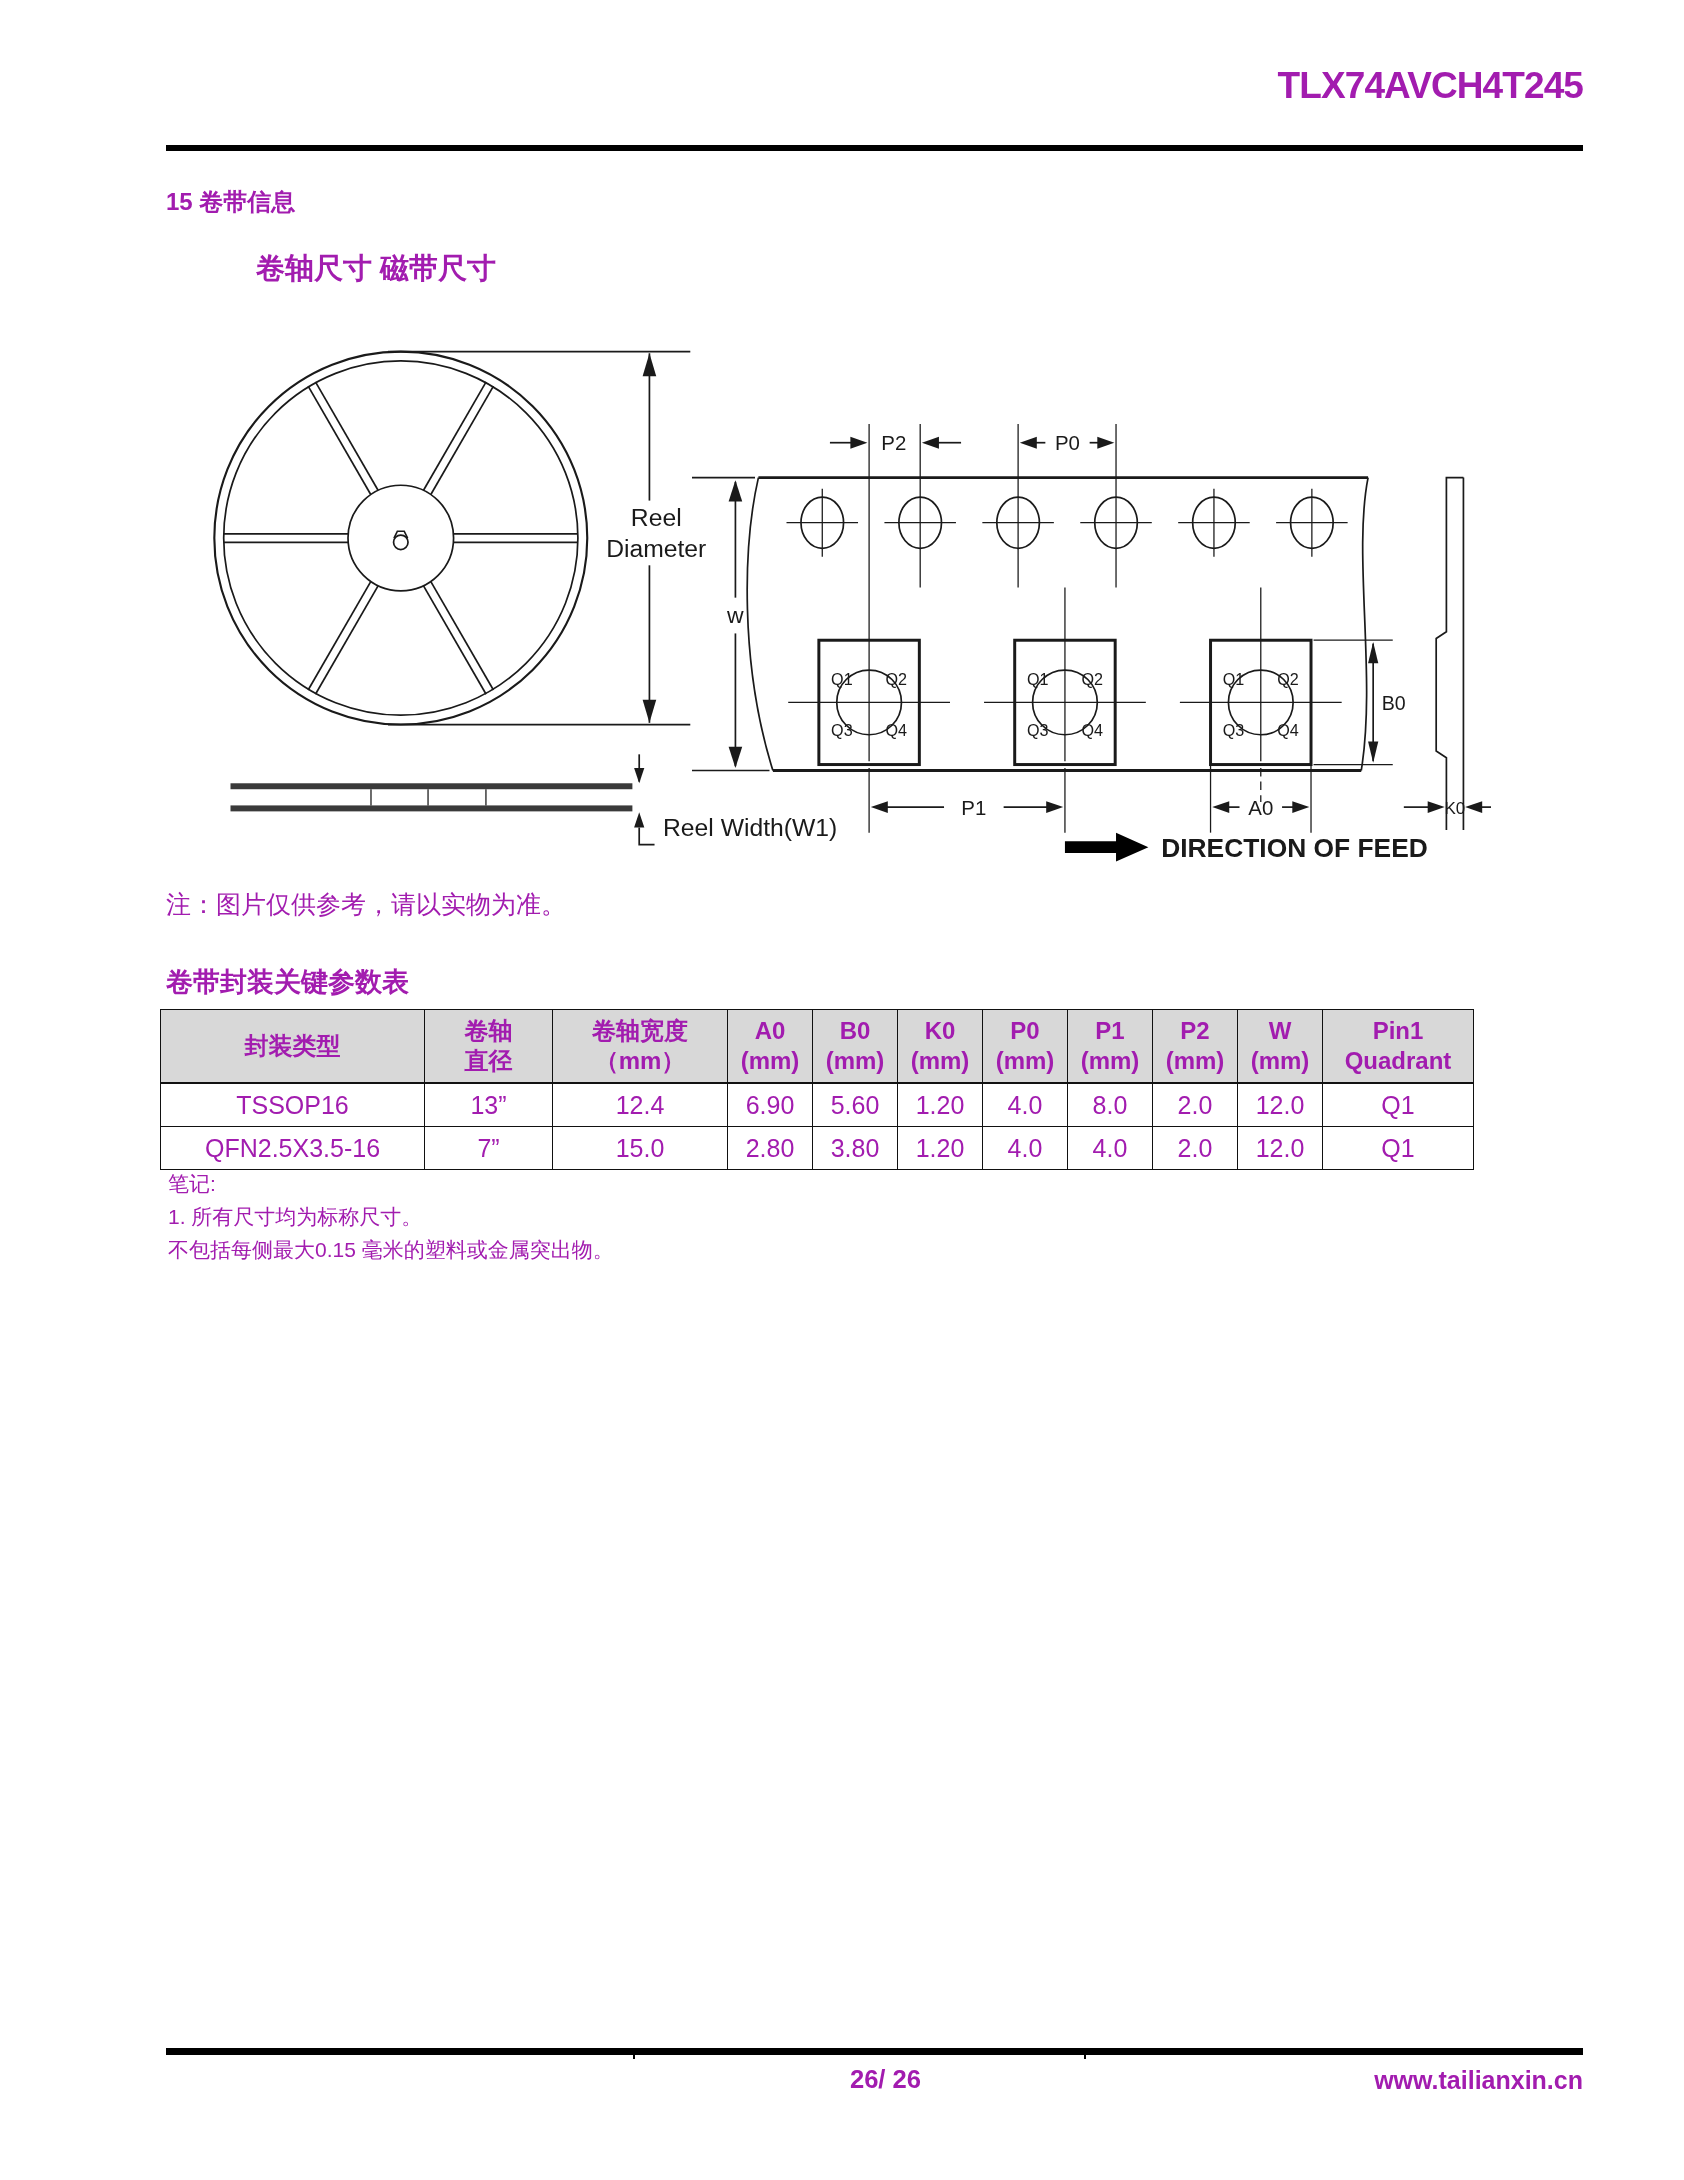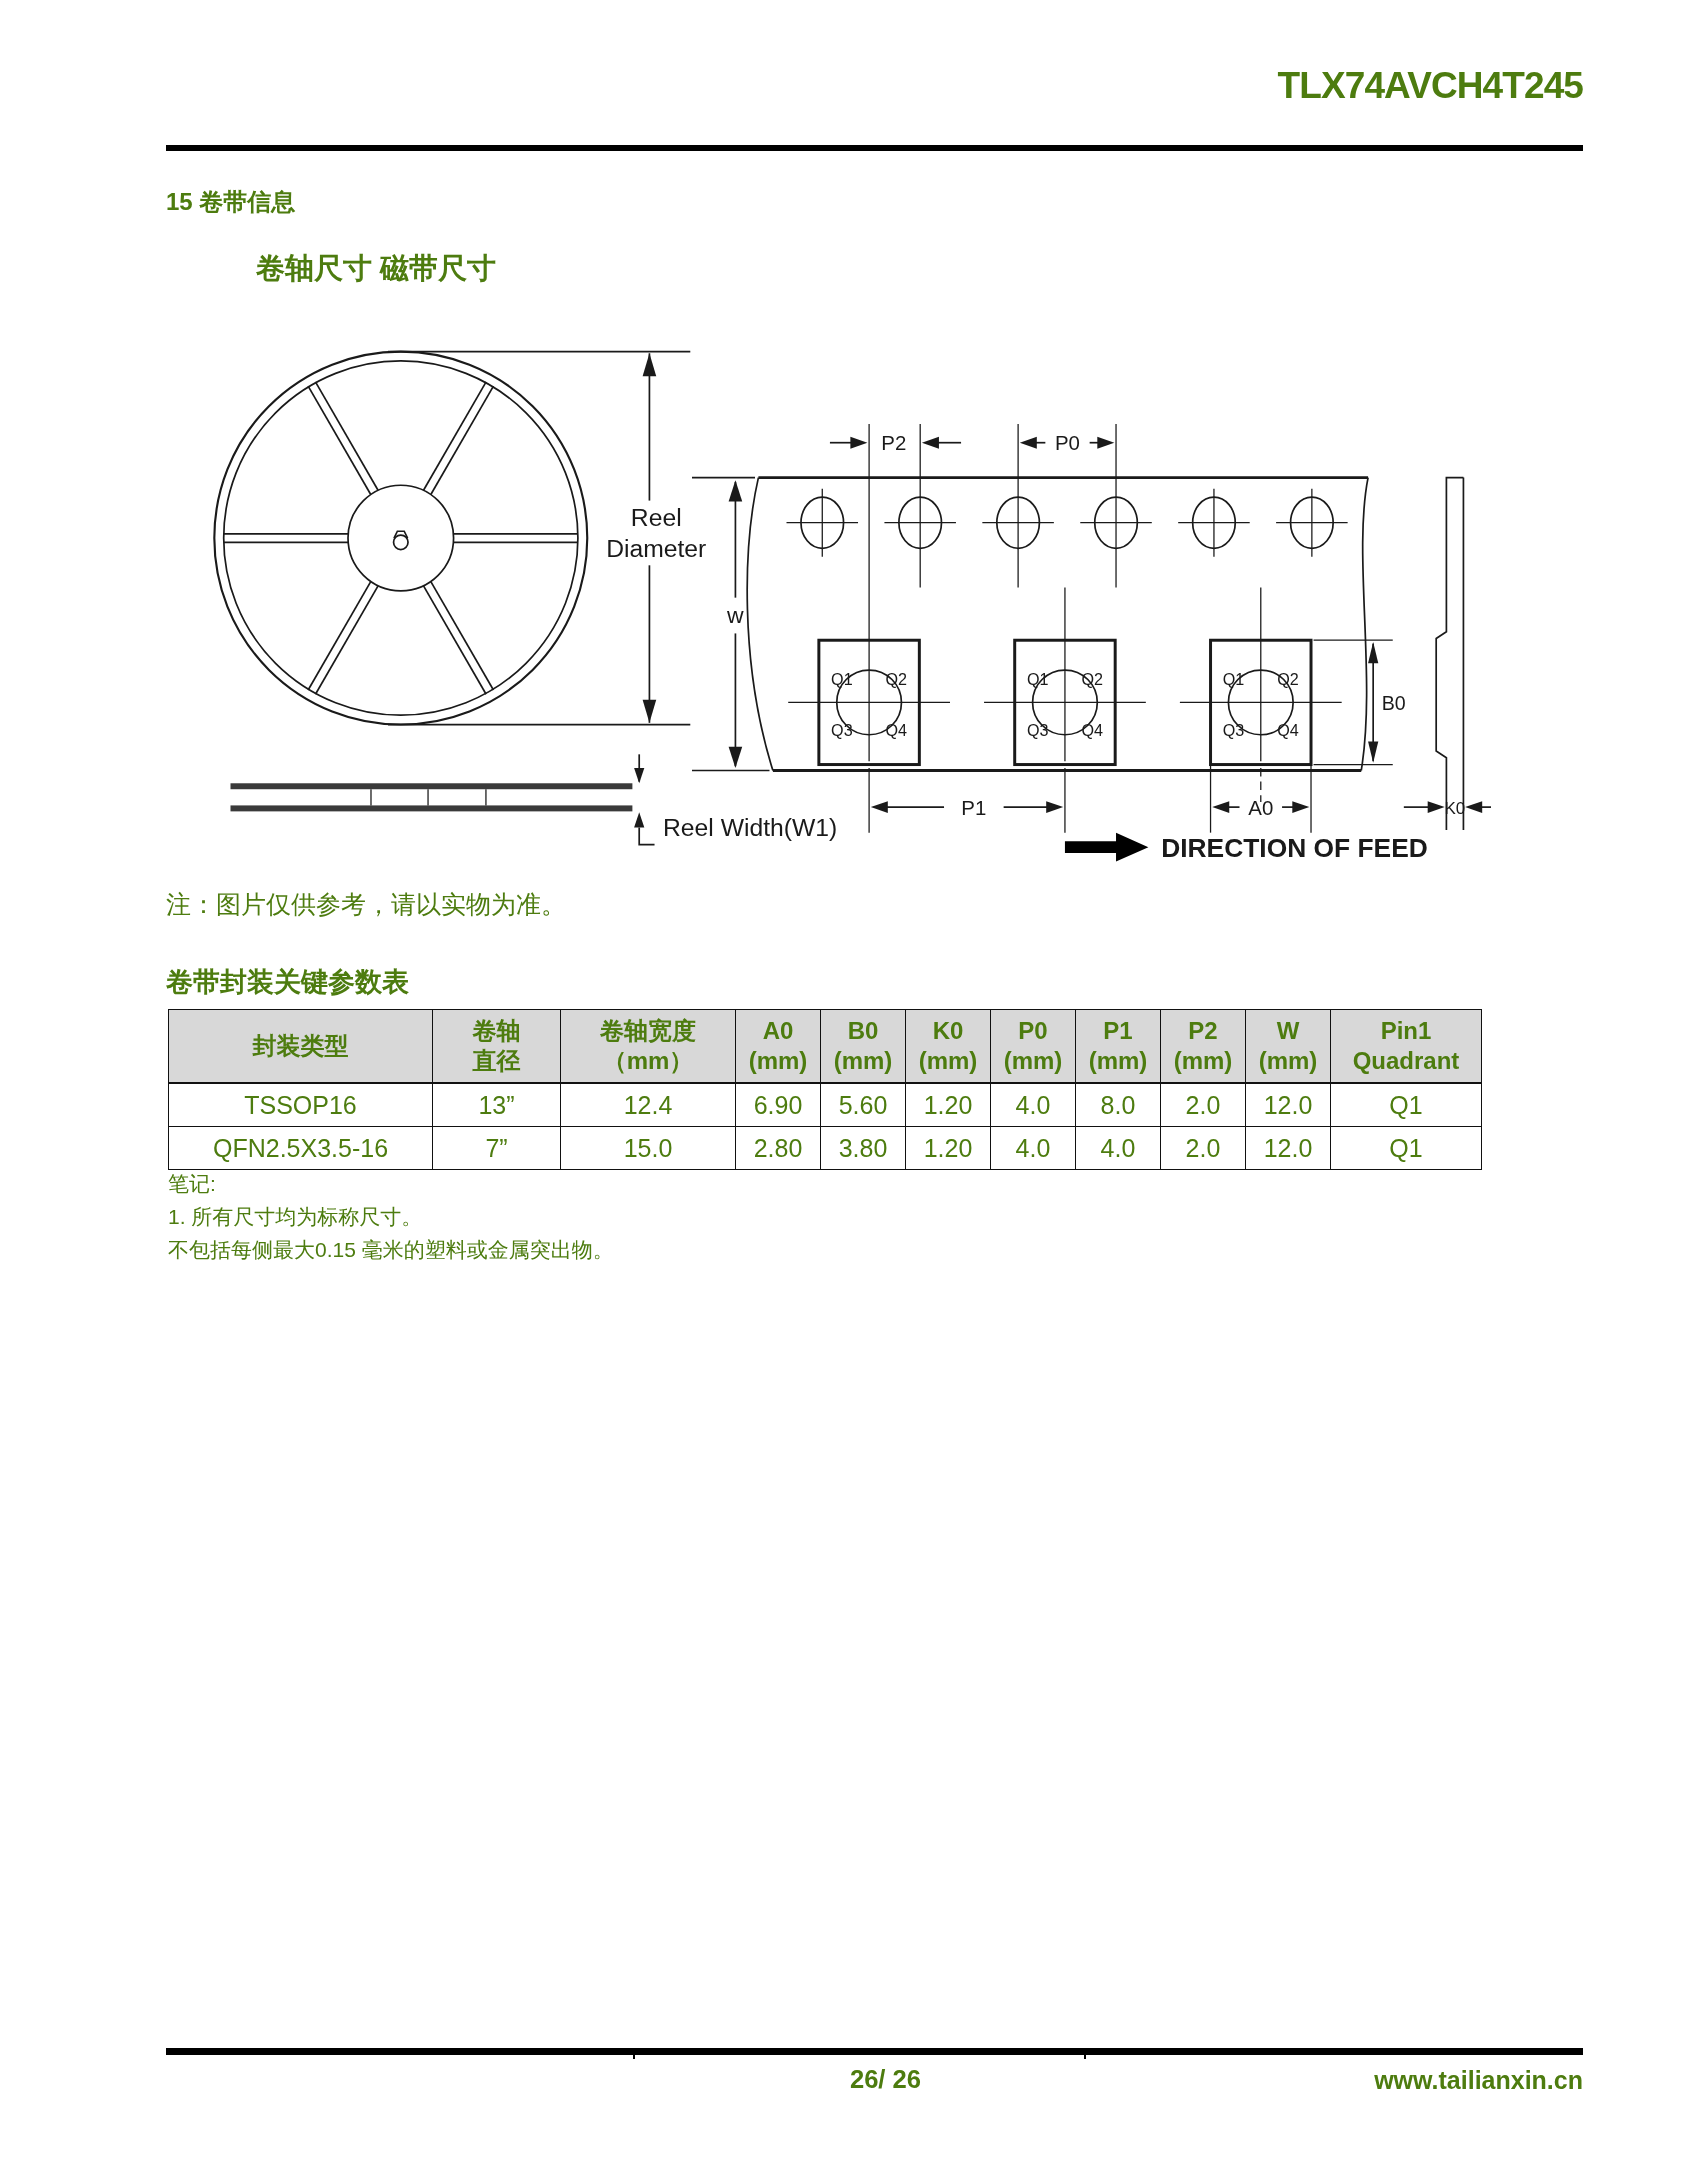--- a/index.html
+++ b/index.html
@@ -1,32 +1,32 @@
 <!DOCTYPE html>
 <html style="font-size:13.6px"><head>
 <meta charset="utf-8">
 <style>
   html,body{margin:0;padding:0;background:#e8e8e8;}
   .page{
     position:relative;width:1685px;height:2181px;background:#ffffff;
-    font-family:"Liberation Sans",sans-serif;color:#4d7c0f;overflow:hidden;text-decoration:underline;
+    font-family:"Liberation Sans",sans-serif;color:#a21caf;overflow:hidden;text-decoration:underline;
   }
   .doc-title{
     position:absolute;top:65px;left:166px;width:1417px;
     text-align:right;font-size:37px;font-weight:800;letter-spacing:-0.9px;
   }
   .header-rule{position:absolute;top:145px;left:166px;width:1417px;height:6px;background:#000;}
   .section-heading{position:absolute;top:186px;left:166px;font-size:24px;font-weight:700;}
   .section-subheading{position:absolute;top:249px;left:256px;font-size:29px;font-weight:700;}
   .diagram{position:absolute;top:332px;left:128px;width:1363px;height:579px;}
   .diagram svg{display:block;}
   .ref-note{position:absolute;top:888px;left:166px;font-size:25px;}
   .table-title{position:absolute;top:964px;left:166px;font-size:27px;font-weight:700;}
   table.params{
-    position:absolute;top:1009px;left:168px;border-collapse:collapse;
+    position:absolute;top:1009px;left:160px;border-collapse:collapse;
     table-layout:fixed;width:1313px;
   }
   table.params td{border:1.7px solid #111;text-align:center;vertical-align:middle;}
   table.params .hdr td{
     background:#d8d8d8;font-weight:700;font-size:24px;height:70px;
     border-bottom:2.6px solid #111;line-height:1.25;
   }
   table.params .row td{font-size:25px;height:40px;}
   .notes{position:absolute;top:1169px;left:168px;font-size:21px;line-height:1.4;}
   .notes div{margin-bottom:3.4px;}

